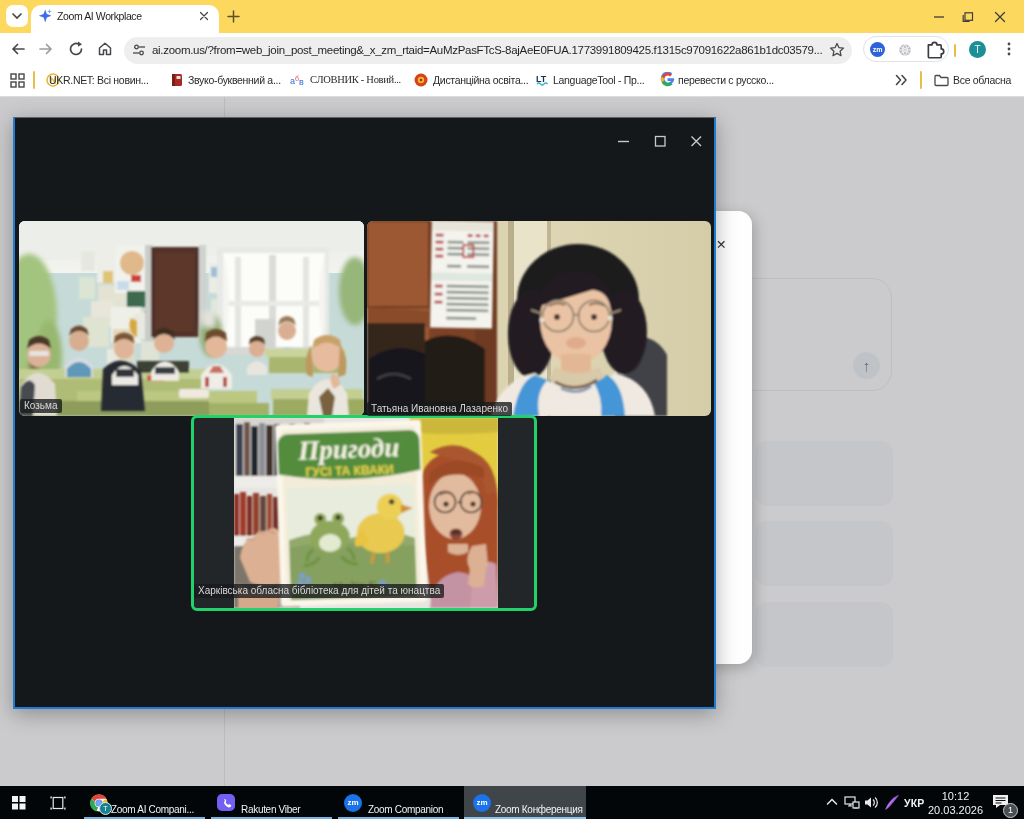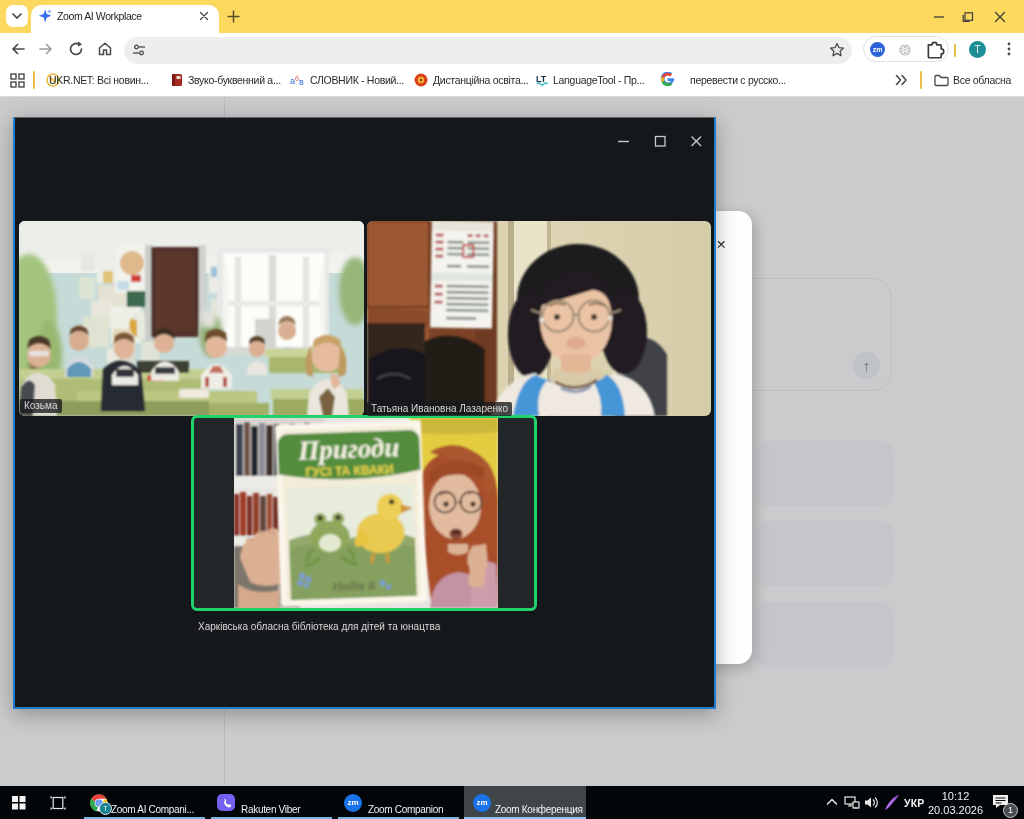--- a/index.html
+++ b/index.html
@@ -413,21 +413,21 @@
             <circle cx="152" cy="170" r="2.5"></circle>
           </g>
       <text x="96" y="172" font-family="Liberation Serif" font-style="italic" font-size="13" fill="#5a5242">Надія Б</text>
     </g>
 
     <path d="M236 148 q10 -4 16 2 l-2 18 q-10 4 -16 -2 Z" fill="#dcb093" filter="url(#b4)"></path>
   </svg>
   </div>
   <div class="abs vlabel" style="left:20px;top:399px;">Козьма</div>
   <div class="abs vlabel" style="left:367px;top:402px;">Татьяна Ивановна Лазаренко</div>
-  <div class="abs vlabel" style="left:194px;top:620px;">Харківська обласна бібліотека для дітей та юнацтва</div>
+  <div class="abs vlabel" style="left:194px;top:584px;">Харківська обласна бібліотека для дітей та юнацтва</div>
 
   <div class="abs" id="tabstrip"></div>
   <div class="abs" id="tabsearch"></div>
   <div class="abs" id="tab"></div>
   <svg class="abs" style="left:11px;top:11px;" width="12" height="10" viewBox="0 0 12 10">
       <path d="M2 3 L6 7 L10 3" stroke="#474747" stroke-width="1.7" fill="none" stroke-linecap="round"></path>
     </svg>
   <svg class="abs" style="left:38px;top:9px;" width="15" height="15" viewBox="0 0 15 15">
       <path d="M7.2 0.5 L8.8 5 L13.5 6.8 L8.8 8.6 L7.2 13.5 L5.6 8.6 L0.8 6.8 L5.6 5 Z" fill="#3a6ef0"></path>
       <path d="M11.5 0 L12.1 1.7 L13.8 2.4 L12.1 3.1 L11.5 4.8 L10.9 3.1 L9.2 2.4 L10.9 1.7 Z" fill="#7aa0f5"></path>
@@ -463,20 +463,21 @@
   <svg class="abs" style="left:97px;top:41px;" width="16" height="16" viewBox="0 0 16 16">
       <path d="M2.5 7 L8 2.2 L13.5 7 V13.5 H9.5 V9 H6.5 V13.5 H2.5 Z" stroke="#46484b" stroke-width="1.5" fill="none" stroke-linejoin="round"></path>
     </svg>
   <div class="abs" id="pill"></div>
   <svg class="abs" style="left:132px;top:43px;" width="14" height="14" viewBox="0 0 14 14">
       <circle cx="4.5" cy="4" r="1.8" fill="none" stroke="#46484b" stroke-width="1.3"></circle>
       <path d="M7 4 H13" stroke="#46484b" stroke-width="1.3"></path>
       <circle cx="9.5" cy="10" r="1.8" fill="none" stroke="#46484b" stroke-width="1.3"></circle>
       <path d="M1 10 H7" stroke="#46484b" stroke-width="1.3"></path>
     </svg>
+  <div class="abs" id="url">ai.zoom.us/?from=web_join_post_meeting&amp;_x_zm_rtaid=AuMzPasFTcS-8ajAeE0FUA.1773991809425.f1315c97091622a861b1dc03579...</div>
   <svg class="abs" style="left:829px;top:42px;" width="16" height="16" viewBox="0 0 16 16">
       <path d="M8 1.5 L9.9 5.6 L14.5 6.1 L11.1 9.2 L12 13.7 L8 11.4 L4 13.7 L4.9 9.2 L1.5 6.1 L6.1 5.6 Z" fill="none" stroke="#46484b" stroke-width="1.3" stroke-linejoin="round"></path>
     </svg>
   <div class="abs" style="left:863px;top:36px;width:86px;height:26px;background:#fff;border:1px solid #e0e2e5;border-radius:14px;box-sizing:border-box;"></div>
   <div class="abs" style="left:870px;top:42px;width:15px;height:15px;border-radius:50%;background:#2d63d9;color:#fff;font-size:7px;font-weight:bold;text-align:center;line-height:15px;">zm</div>
   <svg class="abs" style="left:898px;top:43px;" width="14" height="14" viewBox="0 0 18 18">
       <circle cx="9" cy="9" r="7.5" fill="#b9bcc0"></circle>
       <path d="M1.5 9 H16.5 M9 1.5 A 11 11 0 0 1 9 16.5 M9 1.5 A 11 11 0 0 0 9 16.5 M3 4.5 A 9.5 9.5 0 0 0 15 4.5 M3 13.5 A 9.5 9.5 0 0 1 15 13.5" stroke="#fff" stroke-width="1.1" fill="none"></path>
     </svg>
   <svg class="abs" style="left:925px;top:39px;" width="20" height="20" viewBox="0 0 19 19">
@@ -508,39 +509,39 @@
       <rect x="2" y="1" width="10" height="12" rx="1.5" fill="#a42a22"></rect>
       <rect x="2" y="1" width="3" height="12" fill="#7d1d17"></rect>
       <rect x="6.5" y="3" width="4" height="3" fill="#e8e0d0"></rect>
     </svg>
   <div class="abs bm" style="left:188px;">Звуко-буквенний а...</div>
   <svg class="abs" style="left:290px;top:74px;" width="15" height="13" viewBox="0 0 15 13">
       <text x="0" y="10" font-size="9" fill="#2f6fd8" font-family="Liberation Sans">а</text>
       <text x="5" y="7" font-size="7" fill="#e05050" font-family="Liberation Sans">б</text>
       <text x="9" y="11" font-size="9" fill="#2f6fd8" font-family="Liberation Sans">в</text>
     </svg>
-  <div class="abs bm" style="left:310px;">СЛОВНИК - Новий...</div>
+  <div class="abs bm" style="left:310px;font-family:Liberation Serif, serif;">СЛОВНИК - Новий...</div>
   <svg class="abs" style="left:414px;top:73px;" width="14" height="14" viewBox="0 0 14 14">
       <circle cx="7" cy="7" r="6.5" fill="#d84315"></circle>
       <circle cx="7" cy="7" r="3.2" fill="#f5b63c"></circle>
       <circle cx="7" cy="7" r="1.2" fill="#8d2a10"></circle>
     </svg>
   <div class="abs bm" style="left:433px;">Дистанційна освіта...</div>
   <svg class="abs" style="left:536px;top:73px;" width="15" height="14" viewBox="0 0 15 14">
       <text x="0" y="9" font-size="9" font-weight="bold" fill="#15354d" font-family="Liberation Sans">LT</text>
       <path d="M1 11 q1.8 -2 3.5 0 q1.8 2 3.5 0 q1.8 -2 3.5 0" stroke="#35b5c8" stroke-width="1.3" fill="none"></path>
     </svg>
   <div class="abs bm" style="left:553px;">LanguageTool - Пр...</div>
   <svg class="abs" style="left:660px;top:72px;" width="15" height="15" viewBox="0 0 15 15">
       <path d="M13.8 6.2 H7.5 v2.9 h3.6 A3.7 3.7 0 1 1 10 3.4 l2.1-2.1 A6.8 6.8 0 1 0 14.3 7.5 Z" fill="#4285f4"></path>
       <path d="M1.6 4.6 l2.4 1.8 A3.9 3.9 0 0 1 7.5 3.6 a3.5 3.5 0 0 1 2.5 1 L12.1 2.5 A6.7 6.7 0 0 0 1.6 4.6 Z" fill="#ea4335"></path>
       <path d="M1.6 10.4 l2.4 -1.8 a4 4 0 0 0 3.5 2.7 a4.4 4.4 0 0 0 2.8 -0.9 l2.3 1.9 a6.9 6.9 0 0 1 -11 -1.9 Z" fill="#34a853"></path>
       <path d="M1.6 4.6 a6.9 6.9 0 0 0 0 5.8 L4 8.6 a4.2 4.2 0 0 1 0 -2.2 Z" fill="#fbbc05"></path>
     </svg>
-  <div class="abs bm" style="left:678px;margin-left:12px;">перевести с русско...</div>
+  <div class="abs bm" style="left:678px;">перевести с русско...</div>
   <svg class="abs" style="left:895px;top:74px;" width="13" height="12" viewBox="0 0 13 12">
       <path d="M1.5 1.5 L5.5 6 L1.5 10.5 M7 1.5 L11 6 L7 10.5" stroke="#46484b" stroke-width="1.6" fill="none" stroke-linecap="round" stroke-linejoin="round"></path>
     </svg>
   <div class="abs sep" style="left:920px;top:71px;height:18px;"></div>
   <svg class="abs" style="left:934px;top:74px;" width="15" height="13" viewBox="0 0 15 13">
       <path d="M1 2.5 a1 1 0 0 1 1-1 h3.5 l1.5 2 h6 a1 1 0 0 1 1 1 v6 a1 1 0 0 1 -1 1 h-11 a1 1 0 0 1 -1 -1 Z" fill="none" stroke="#46484b" stroke-width="1.3"></path>
     </svg>
   <div class="abs bm" style="left:953px;">Все обласна</div>
 
   <div class="abs" id="taskbar"></div>

